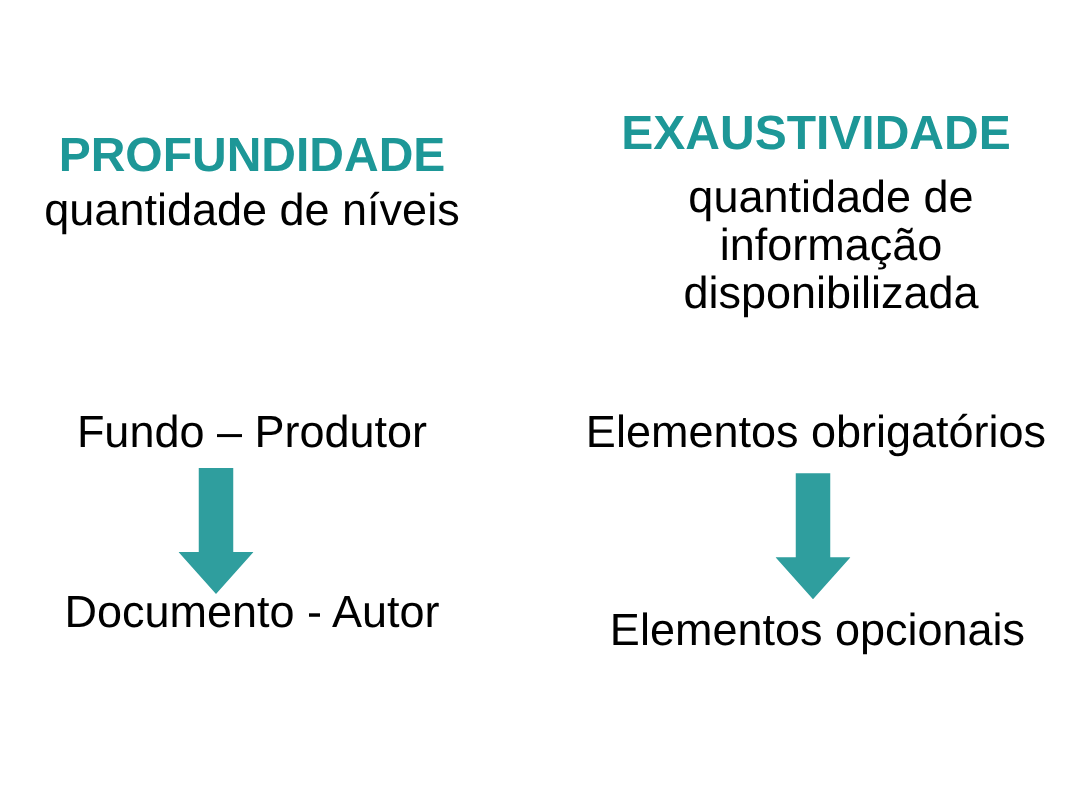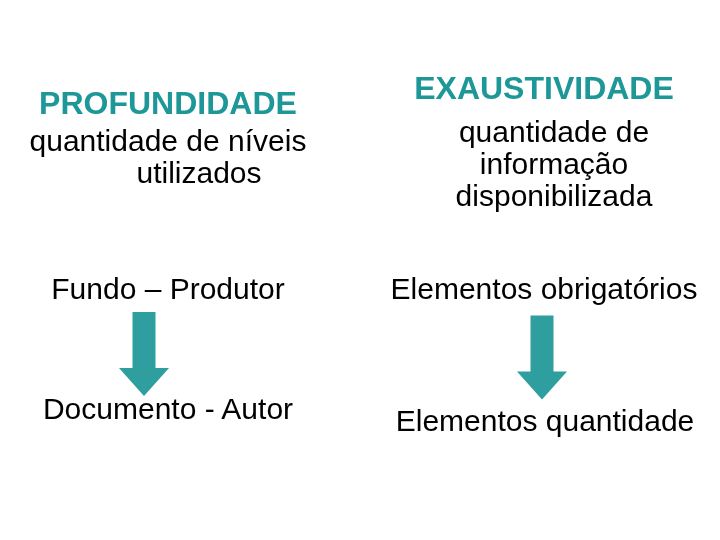--- a/index.html
+++ b/index.html
@@ -35,21 +35,20 @@
 </head>
 <body>
 
 <div class="slide">
 
   <section class="col left">
     <h2 class="col-title">PROFUNDIDADE</h2>
 
     <div class="subtitle">
       <div class="sub-line">quantidade de níveis</div>
-      <div class="sub-line indent">utilizados</div>
     </div>
 
     <div class="item top">Fundo – Produtor</div>
 
     <svg class="arrow" width="50" height="84" viewBox="0 0 50 84" aria-hidden="true">
       <path d="M13.5 0 H36.5 V56 H50 L25 84 L0 56 H13.5 Z" fill="currentColor"></path>
     </svg>
 
     <div class="item bottom">Documento - Autor</div>
   </section>
@@ -62,16 +61,16 @@
       <div class="sub-line">informação</div>
       <div class="sub-line">disponibilizada</div>
     </div>
 
     <div class="item top">Elementos obrigatórios</div>
 
     <svg class="arrow" width="50" height="85" viewBox="0 0 50 84" aria-hidden="true">
       <path d="M13.5 0 H36.5 V56 H50 L25 84 L0 56 H13.5 Z" fill="currentColor"></path>
     </svg>
 
-    <div class="item bottom">Elementos quantidade</div>
+    <div class="item bottom">Elementos opcionais</div>
   </section>
 
 </div>
 
 </body></html>

